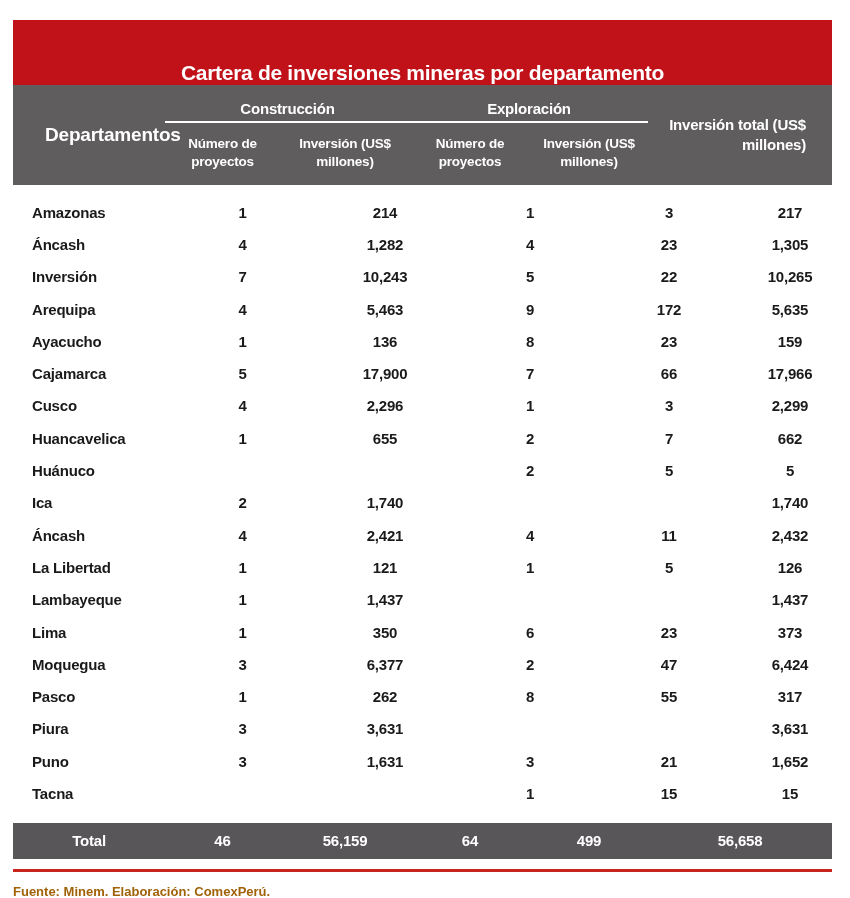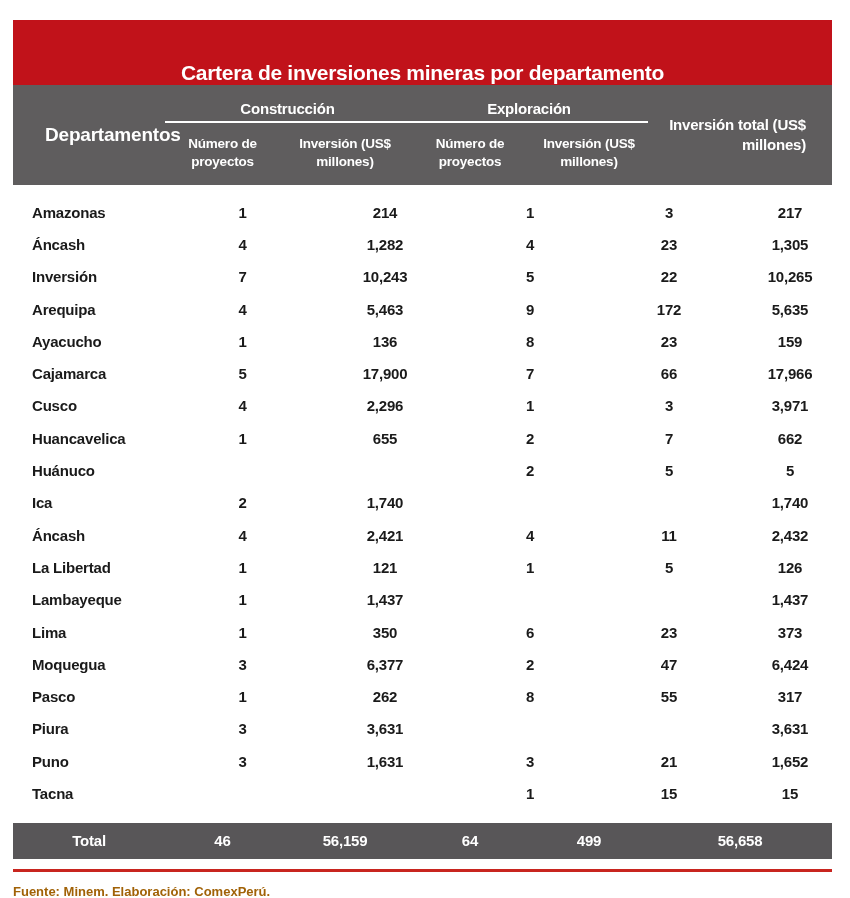--- a/index.html
+++ b/index.html
@@ -204,21 +204,21 @@
     <div class="cell">66</div>
     <div class="cell">17,966</div>
   </div>
 
   <div class="row">
     <div class="cell dept">Cusco</div>
     <div class="cell">4</div>
     <div class="cell">2,296</div>
     <div class="cell">1</div>
     <div class="cell">3</div>
-    <div class="cell">3,971</div>
+    <div class="cell">2,299</div>
   </div>
 
   <div class="row">
     <div class="cell dept">Huancavelica</div>
     <div class="cell">1</div>
     <div class="cell">655</div>
     <div class="cell">2</div>
     <div class="cell">7</div>
     <div class="cell">662</div>
   </div>

